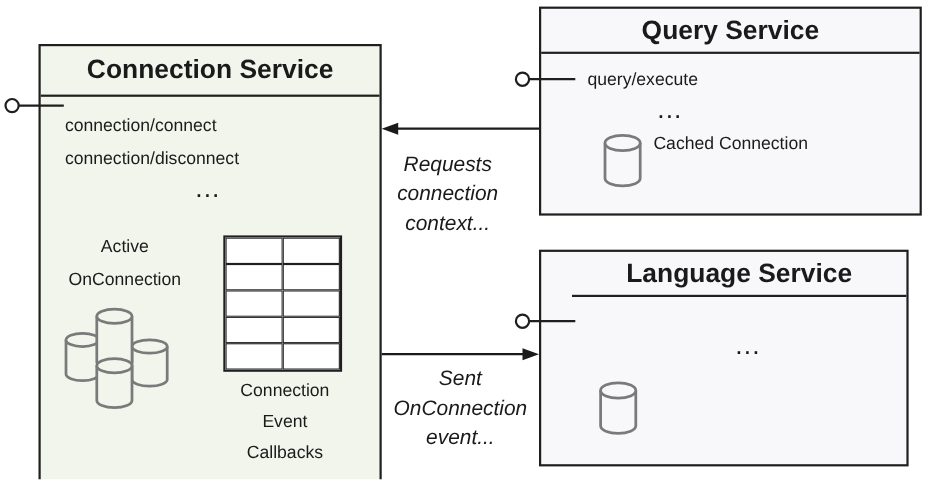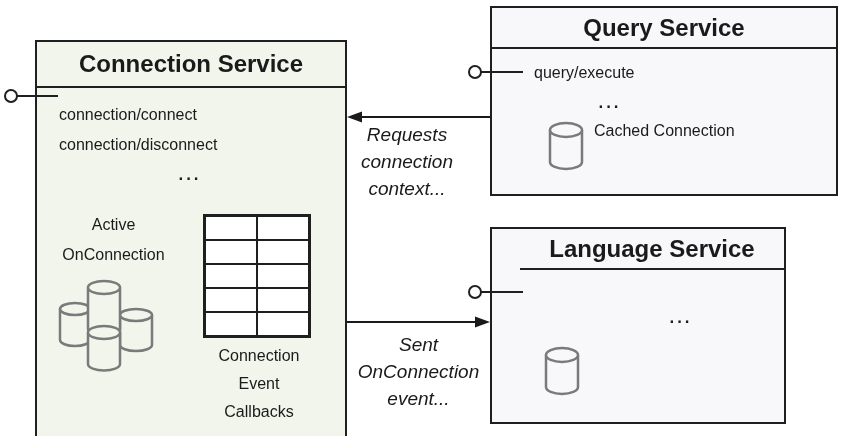--- a/index.html
+++ b/index.html
@@ -3,21 +3,21 @@
 <meta charset="utf-8">
 <style>
   html,body{margin:0;padding:0;background:#ffffff;}
   .stage{
     position:relative;width:846px;height:436px;background:#ffffff;
     font-family:"Liberation Sans",sans-serif;color:#1a1a1a;overflow:hidden;
   }
   .box{position:absolute;border:2px solid #1f1f1f;box-sizing:border-box;}
   .box.connection{left:35px;top:4px;width:312px;height:422px;background:var(--connection-box-bg,#f2f5ec);margin-top:36px;}
   .box.query{left:490px;top:6px;width:348px;height:190px;background:var(--service-box-bg,#f8f8fa);}
-  .box.language{left:490px;top:227px;width:296px;height:197px;background:var(--service-box-bg,#f8f8fa);padding-left:28px;}
+  .box.language{left:490px;top:227px;width:336px;height:197px;background:var(--service-box-bg,#f8f8fa);padding-left:28px;}
   .box-header{
     border-bottom:2px solid #1f1f1f;font-weight:bold;text-align:center;
     font-size:24px;
   }
   .connection .box-header{height:44px;line-height:44px;}
   .query .box-header,.language .box-header{height:39px;line-height:39px;}
   .abs{position:absolute;}
   .body-text{font-size:16px;line-height:30px;white-space:pre-line;}
   .centered{text-align:center;}
   .dots{font-size:24px;line-height:20px;text-align:center;letter-spacing:1px;}
@@ -109,21 +109,21 @@
     <div class="abs dots" style="left:38px;top:76px;width:300px;">...</div>
 
     <div class="abs" style="left:51px;top:116px;">
       <svg width="38" height="52" viewBox="0 0 38 52" fill="none" stroke="#7a7a7a" stroke-width="2.5">
         <path d="M3 10 V42 A16 7 0 0 0 35 42 V10" fill="#f8f8fa"></path>
         <ellipse cx="19" cy="10" rx="16" ry="7" fill="#f8f8fa"></ellipse>
       </svg>
     </div>
   </div>
 
-  <div class="annotation" style="left:347px;top:121px;width:120px;">Requests
+  <div class="annotation" style="left:347px;top:136px;width:120px;">Requests
 connection
 context...</div>
   <div class="annotation" style="left:347px;top:331px;width:143px;text-align:center;">Sent
 OnConnection
 event...</div>
 
   <svg class="overlay" viewBox="0 0 846 436">
 
     <g stroke="#1f1f1f" stroke-width="2">
       <line x1="17" y1="96" x2="58" y2="96"></line>

